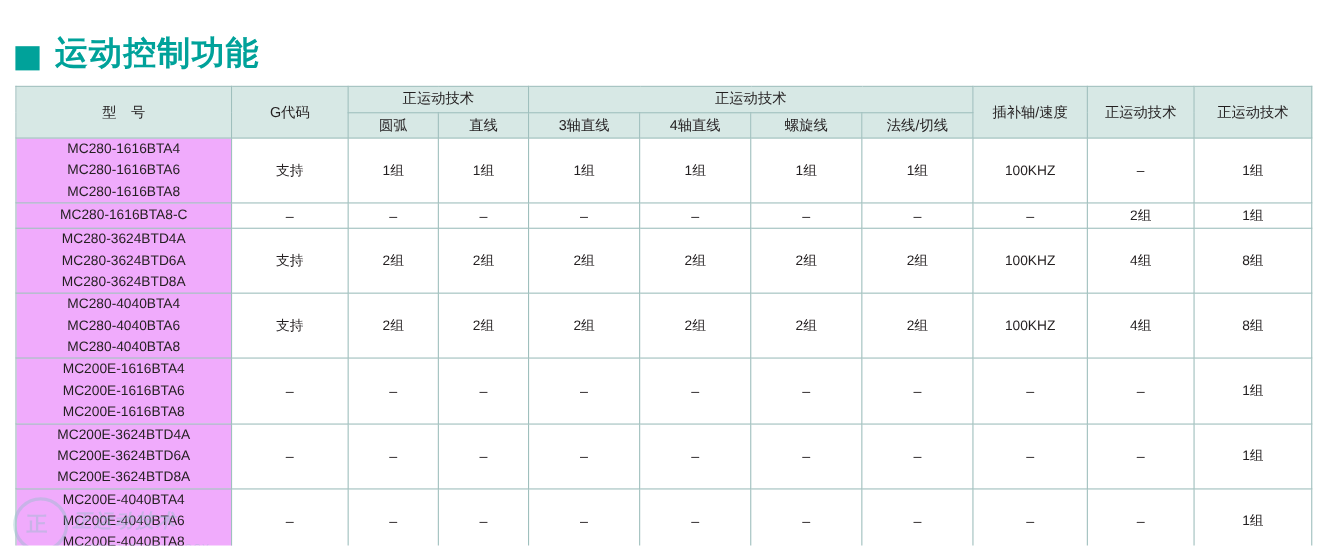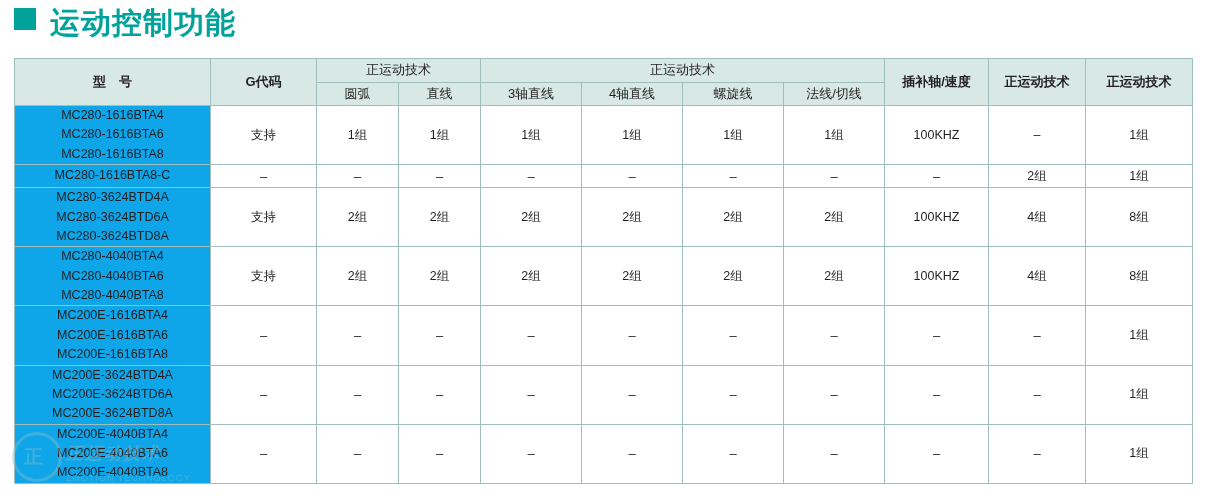--- a/index.html
+++ b/index.html
@@ -17,24 +17,25 @@
   }
   .page {
     position: relative;
     width: 1206px;
     height: 496px;
     box-sizing: border-box;
   }
   
   .title-row {
     display: flex;
-    align-items: flex-start;
+    align-items: flex-end;
     padding: 8px 4px 0 14px;
     height: 44px;
     box-sizing: border-box;
+    margin-top: 20px;
   }
   .title-square {
     width: 22px;
     height: 22px;
     background: #00a29a;
     margin-right: 14px;
     flex: 0 0 auto;
   }
   .title-text {
     font-size: 30px;
@@ -64,38 +65,37 @@
     color: #231f20;
     font-weight: normal;
   }
   thead th {
     background: #d7e8e5;
     font-size: 13px;
     height: 22px;
   }
   thead th.tall {
     height: 46px;
-    font-weight: bold;
   }
   .model-cell {
     text-align: left;
     padding-left: 10px;
     background: #eaf4f2;
     line-height: 1.55;
     font-size: 12.5px;
   }
   .model-cell div {
     white-space: nowrap;
   }
   tbody td {
     background: #ffffff;
     height: 22px;
   }
   tbody td.model-cell {
-    background: #0ea5e9;
+    background: #f0abfc;
   }
   tr.g1 td { height: 23px; }
   .dash {
     font-size: 13px;
   }
   
   col.c-model { width: 196px; }
   col.c-gcode { width: 106px; }
   col.c-arc   { width: 82px; }
   col.c-line  { width: 82px; }

